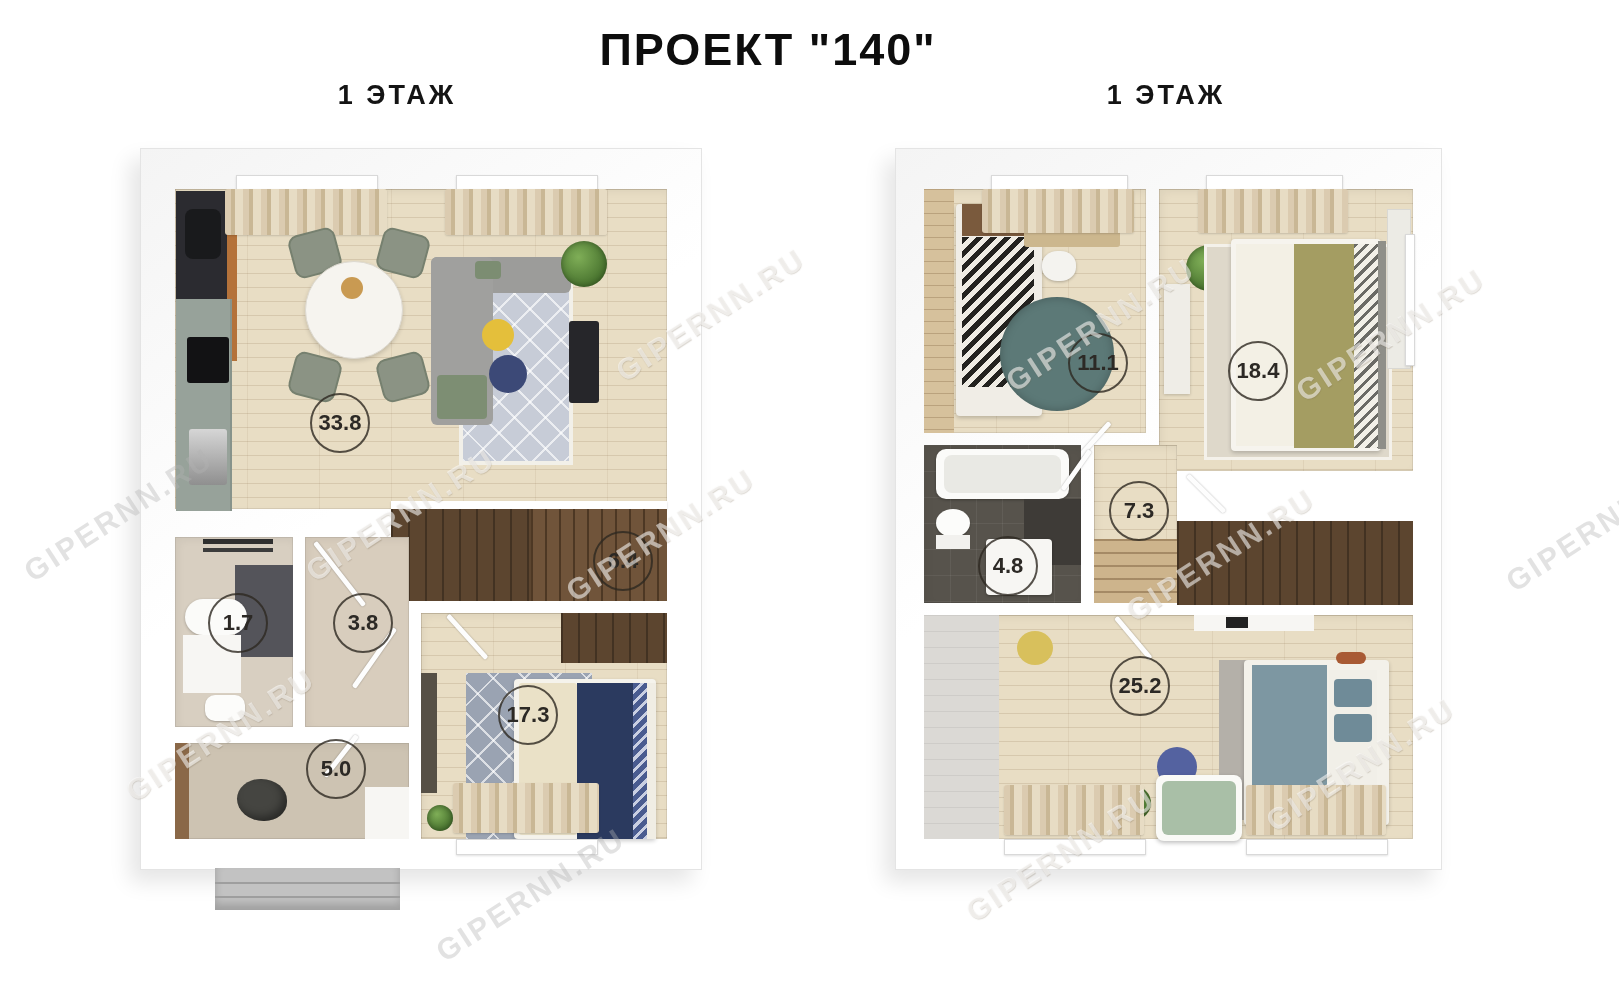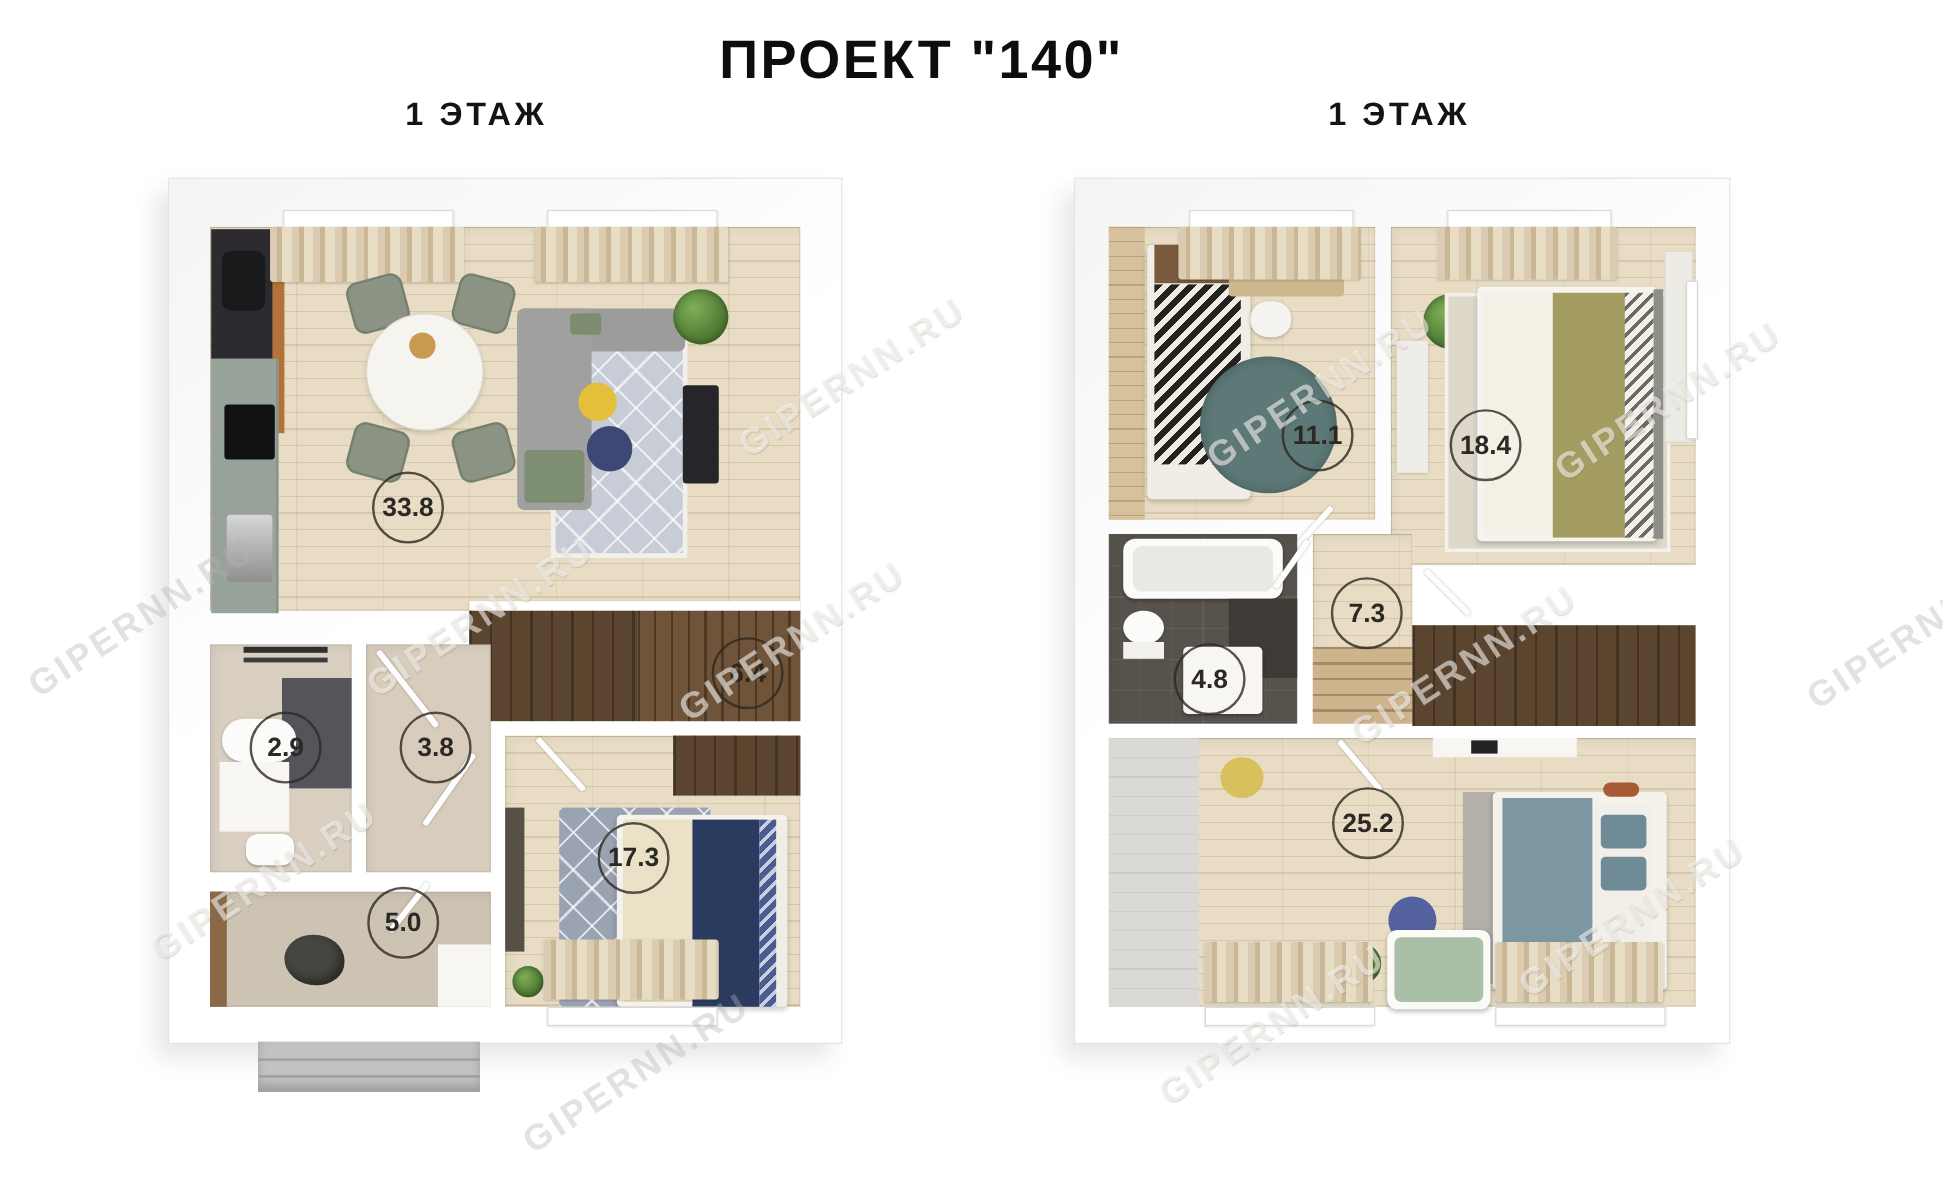--- a/index.html
+++ b/index.html
@@ -124,21 +124,21 @@
     <div class="f" style="left:436px;top:534px;width:56px;height:156px;background:#2b3a5f;"></div>
     <div class="f" style="left:492px;top:534px;width:14px;height:156px;background:repeating-linear-gradient(135deg,#4a5c90 0 5px,#c9cfe2 5px 8px);"></div>
     <div class="f" style="left:506px;top:534px;width:9px;height:156px;background:#f0ede4;"></div>
     <div class="f plant" style="left:286px;top:656px;width:26px;height:26px;"></div>
     <div class="f curtain" style="left:312px;top:634px;width:146px;height:50px;"></div>
     <div class="f sill" style="left:315px;top:690px;width:140px;height:14px;"></div>
     <div class="door" style="left:305px;top:468px;height:58px;transform:rotate(-42deg);"></div>
 
     <div class="circle" style="left:169px;top:244px;">33.8</div>
     <div class="circle" style="left:452px;top:382px;">6.4</div>
-    <div class="circle" style="left:67px;top:444px;">2.9</div>
+    <div class="circle" style="left:67px;top:444px;">1.7</div>
     <div class="circle" style="left:192px;top:444px;">3.8</div>
     <div class="circle" style="left:165px;top:590px;">5.0</div>
     <div class="circle" style="left:357px;top:536px;">17.3</div>
   </div>
 
   <div class="f" style="left:215px;top:868px;width:185px;height:42px;background:#c2c2c2;box-shadow:inset 0 -6px 8px rgba(0,0,0,0.18);">
     <div class="f" style="left:0;top:14px;width:185px;height:2px;background:#9e9e9e;"></div>
     <div class="f" style="left:0;top:28px;width:185px;height:2px;background:#9e9e9e;"></div>
   </div>
 
@@ -201,21 +201,21 @@
     <div class="f plant" style="left:221px;top:637px;width:34px;height:34px;"></div>
     <div class="f" style="left:260px;top:626px;width:86px;height:66px;background:#fafaf7;border-radius:8px;box-shadow:0 2px 4px rgba(0,0,0,0.25);"></div>
     <div class="f" style="left:266px;top:632px;width:74px;height:54px;background:#a9bfa7;border-radius:6px;"></div>
     <div class="f curtain" style="left:108px;top:636px;width:140px;height:50px;"></div>
     <div class="f curtain" style="left:350px;top:636px;width:140px;height:50px;"></div>
     <div class="f sill" style="left:108px;top:690px;width:140px;height:14px;"></div>
     <div class="f sill" style="left:350px;top:690px;width:140px;height:14px;"></div>
     <div class="door" style="left:218px;top:470px;height:54px;transform:rotate(-40deg);"></div>
 
     <div class="circle" style="left:172px;top:184px;">11.1</div>
-    <div class="circle" style="left:312px;top:192px;">18.4</div>
+    <div class="circle" style="left:332px;top:192px;">18.4</div>
     <div class="circle" style="left:213px;top:332px;">7.3</div>
     <div class="circle" style="left:82px;top:387px;">4.8</div>
     <div class="circle" style="left:214px;top:507px;">25.2</div>
   </div>
 
   <div class="wm gray" style="left:18px;top:560px;">GIPERNN.RU</div>
   <div class="wm" style="left:300px;top:560px;">GIPERNN.RU</div>
   <div class="wm" style="left:560px;top:580px;">GIPERNN.RU</div>
   <div class="wm" style="left:120px;top:780px;">GIPERNN.RU</div>
   <div class="wm gray" style="left:430px;top:940px;">GIPERNN.RU</div>

